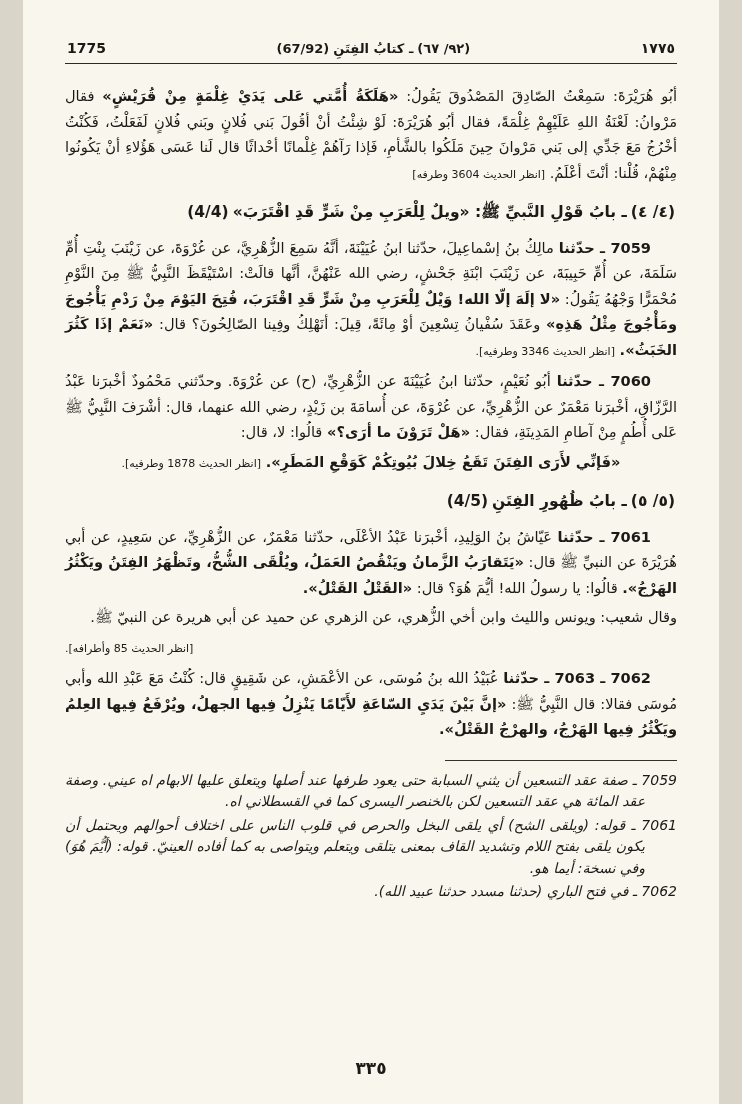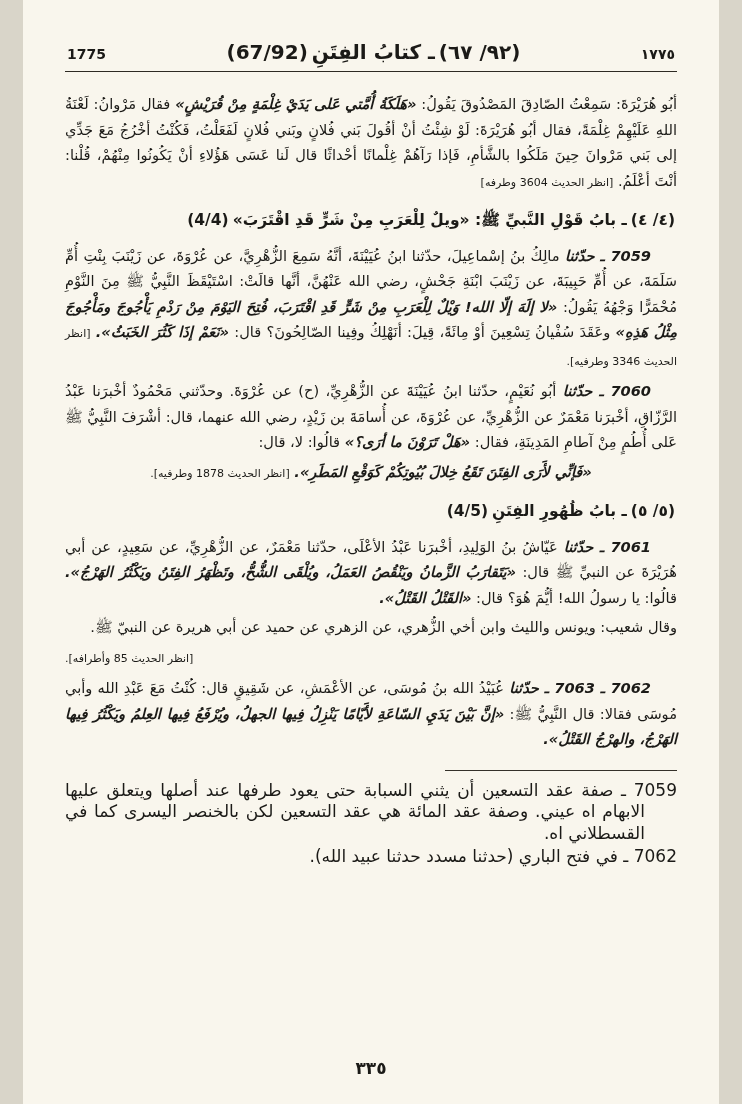--- a/index.html
+++ b/index.html
@@ -11,43 +11,44 @@
     color: #1b1a17;
     font-family: "DejaVu Sans", sans-serif;
     position: relative;
     padding: 40px 42px 0 42px;
     overflow: hidden;
   }
   .header-row {
     display: flex; justify-content: space-between; align-items: baseline;
     font-size: 14px; font-weight: bold; padding: 0 2px;
   }
-  .header-title { direction: rtl; font-size: 20px; white-space: nowrap; }
+  .header-title { direction: rtl; font-size: 13px; white-space: nowrap; }
   .header-title span { margin: 0 2px; }
   .header-rule { border-bottom: 1.6px solid #2e2a23; margin-top: 7px; }
   .body {
     direction: rtl; text-align: justify;
     font-size: 14.6px; line-height: 25.5px;
     margin-top: 19px;
   }
   .body p { margin: 0 0 4px 0; }
   p.hadith { text-indent: 26px; margin-top: 3px; }
-  .hnum, .q { font-weight: bold; font-style: italic; }
+  .hnum, .q { font-weight: bold; }
   .ref { font-size: 11px; text-align: right; }
   .baab {
     font-size: 15.5px; font-weight: bold; text-align: right;
     margin: 13px 0 9px 0; text-indent: 0;
   }
   .baab span { margin: 0 2px; }
   .center-line { text-align: center; text-indent: 0; margin: 0 0 4px 0; }
   .left-line { text-align: left; text-indent: 0; margin: 0 0 4px 0; }
   .footnotes {
     direction: rtl; text-align: justify;
-    font-size: 17px; line-height: 21.5px;
+    font-size: 14px; line-height: 21.5px;
     margin-top: 18px;
+    font-style: italic;
   }
   .fn-sep { width: 232px; border-top: 1.3px solid #35312a; margin: 0 0 9px 0; }
   .fn { margin: 0 0 2px 0; padding-right: 32px; text-indent: -32px; }
   .page-footer {
     position: absolute; left: 0; right: 0; bottom: 26px;
     text-align: center; font-size: 17px; font-weight: bold;
   }
 </style>
 </head>
 <body>
@@ -78,20 +79,21 @@
     <p class="para"><span>وقال شعيب: ويونس والليث وابن أخي الزُّهري، عن الزهري عن حميد عن أبي هريرة عن النبيّ ﷺ.</span></p>
     <p class="left-line"><span class="ref">[انظر الحديث 85 وأطرافه].</span></p>
 
     <p class="para hadith"><b class="hnum">7062 ـ 7063 ـ حدّثنا</b><span> عُبَيْدُ الله بنُ مُوسَى، عن الأعْمَشِ، عن شَقِيقٍ قال: كُنْتُ مَعَ عَبْدِ الله وأبي مُوسَى فقالا: قال النَّبِيُّ ﷺ: </span><b class="q">«إنَّ بَيْنَ يَدَيِ السّاعَةِ لأَيّامًا يَنْزِلُ فِيها الجهلُ، ويُرْفَعُ فِيها العِلمُ ويَكْثُرُ فِيها الهَرْجُ، والهرْجُ القَتْلُ».</b></p>
 
   </main>
 
   <section class="footnotes" dir="rtl">
     <div class="fn-sep"></div>
     <p class="fn"><span class="fn-num">7059</span> <span>ـ صفة عقد التسعين أن يثني السبابة حتى يعود طرفها عند أصلها ويتعلق عليها الابهام اه عيني. وصفة عقد المائة هي عقد التسعين لكن بالخنصر اليسرى كما في القسطلاني اه.</span></p>
+    <p class="fn"><span class="fn-num">7061</span> <span>ـ قوله: (ويلقى الشح) أي يلقى البخل والحرص في قلوب الناس على اختلاف أحوالهم ويحتمل أن يكون يلقى بفتح اللام وتشديد القاف بمعنى يتلقى ويتعلم ويتواصى به كما أفاده العينيّ. قوله: (أيُّمَ هُوَ) وفي نسخة: أيما هو.</span></p>
     <p class="fn"><span class="fn-num">7062</span> <span>ـ في فتح الباري (حدثنا مسدد حدثنا عبيد الله).</span></p>
   </section>
 
   <footer class="page-footer">
     <span>٣٣٥</span>
   </footer>
 
 </div>
 
 </body></html>

